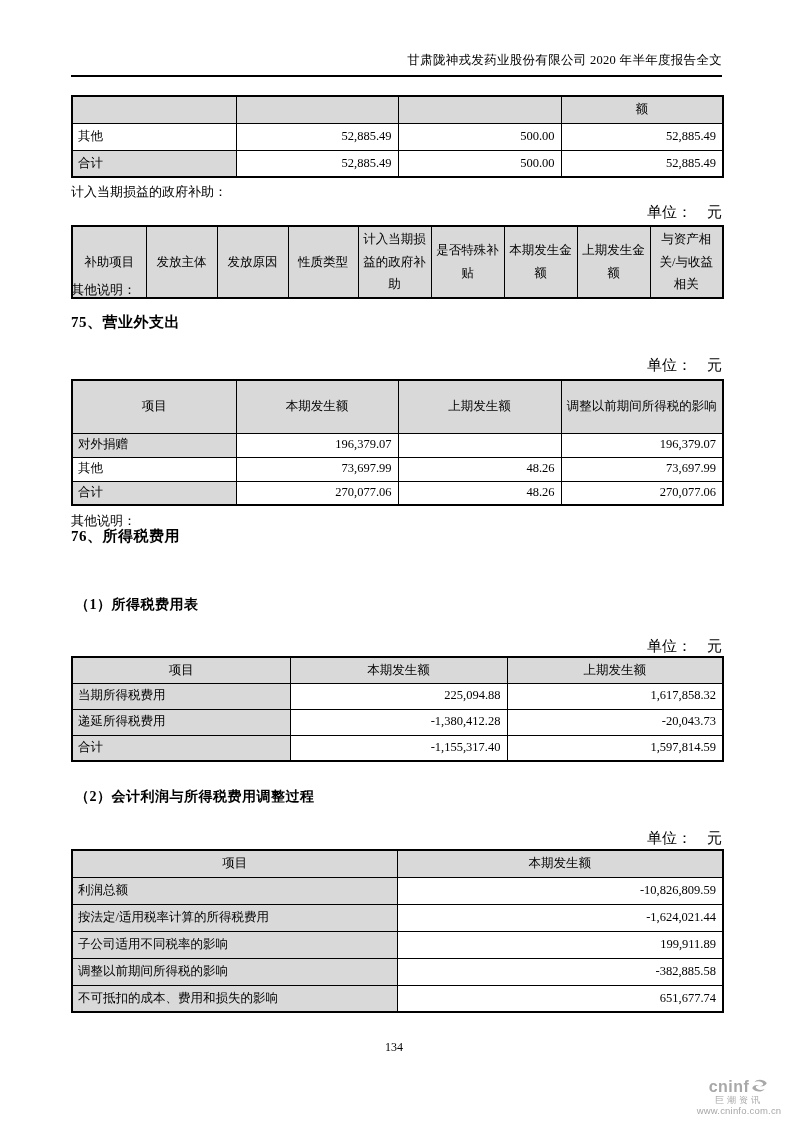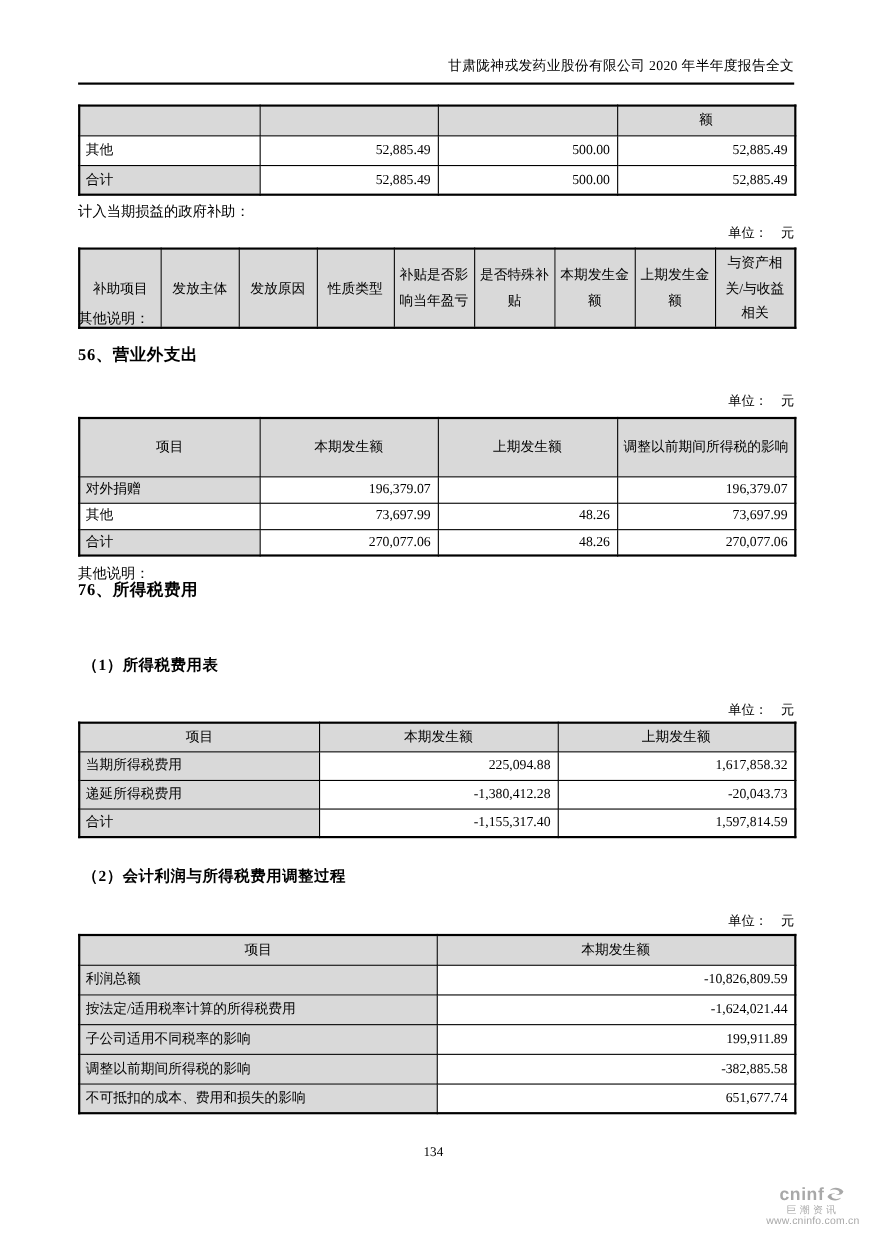--- a/index.html
+++ b/index.html
@@ -28,21 +28,21 @@
   .t1 { top:95px; }  .t1 tr { height:27px; }
   .t2 { top:225px; } .t2 tr { height:52px; } .t2 td { padding:1px 3px; line-height:1.8; }
   .t3 { top:379px; } .t3 tr.hd { height:53px; } .t3 tr.bd { height:24px;padding-left:40px; }
   .t4 { top:656px; } .t4 tr { height:26px; }
   .t5 { top:849px; } .t5 tr { height:27px; }
 
   .note { font-size:13px; }
   .note-1 { top:183px; }
   .note-2 { top:281px; }
   .note-3 { top:512px; }
-  .unit { font-size:12px; text-align:right; }
+  .unit { font-size:15px; text-align:right; }
   .unit-1 { top:203px; }
   .unit-2 { top:356px; }
   .unit-3 { top:637px; }
   .unit-4 { top:829px; }
 
   .h-major { font-size:15px; font-weight:bold; letter-spacing:0.5px; }
   .h-75 { top:313px; }
   .h-76 { top:527px; }
   .h-minor { font-size:14px; font-weight:bold; letter-spacing:0.5px; padding-left:4px; }
   .h-76-1 { top:596px; }
@@ -109,32 +109,32 @@
         <col style="width:73px">
         <col style="width:73px">
         <col style="width:73px">
       </colgroup>
     <tbody>
         <tr>
       <td class="gray c">补助项目</td>
       <td class="gray c">发放主体</td>
       <td class="gray c">发放原因</td>
       <td class="gray c">性质类型</td>
-      <td class="gray c">补贴是否影响当年盈亏</td>
+      <td class="gray c">计入当期损益的政府补助</td>
       <td class="gray c">是否特殊补贴</td>
       <td class="gray c">本期发生金额</td>
       <td class="gray c">上期发生金额</td>
       <td class="gray c">与资产相关/与收益相关</td>
     </tr>
   </tbody>
     </table>
 
   <div class="abs note note-2">其他说明：</div>
 
-  <div class="abs h-major h-75">56、营业外支出</div>
+  <div class="abs h-major h-75">75、营业外支出</div>
   <div class="abs unit unit-2">单位：　元</div>
 
   <table class="abs rpt t3">
     <colgroup>
         <col style="width:164px">
         <col style="width:162px">
         <col style="width:163px">
         <col style="width:162px">
       </colgroup>
     <tbody>

